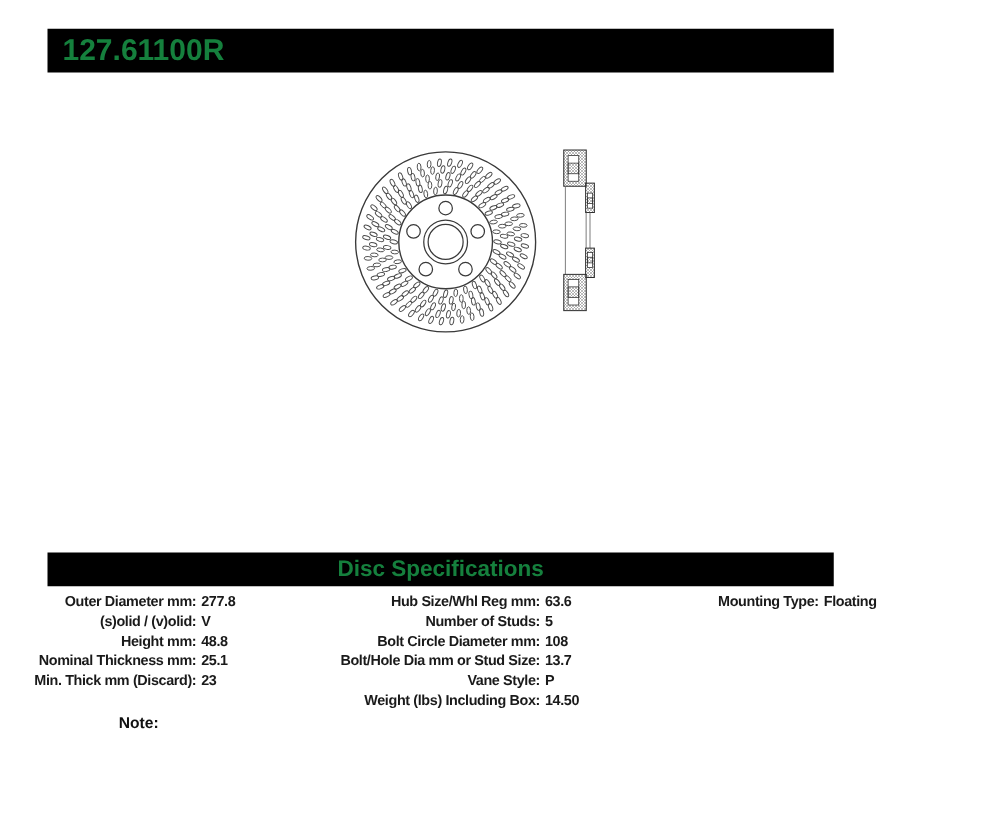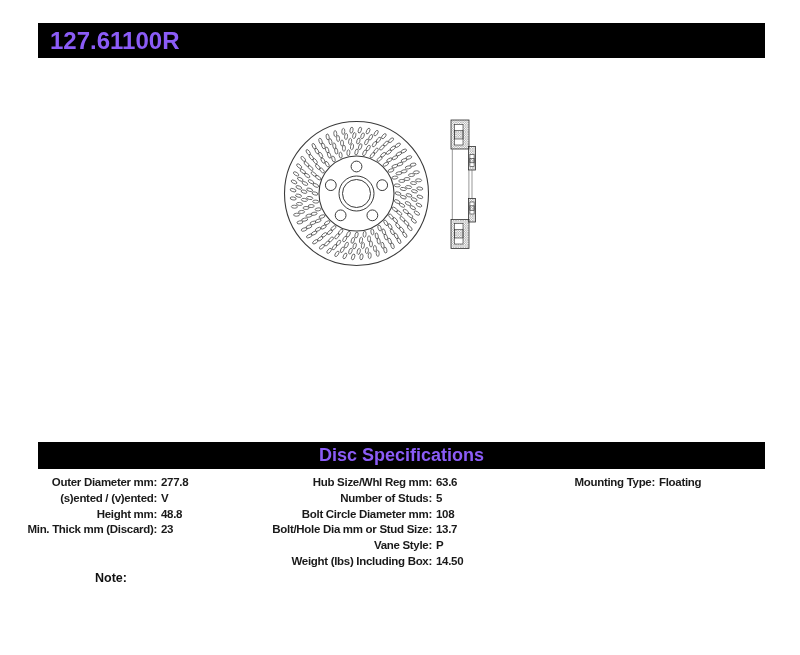--- a/index.html
+++ b/index.html
@@ -1,21 +1,21 @@
 <!DOCTYPE html>
 <html><head>
 <meta charset="utf-8">
 <style>
   html,body { margin:0; padding:0; background:#fff; }
   .page {
     position:relative; width:800px; height:655px; background:#ffffff;
     font-family:"Liberation Sans", sans-serif; overflow:hidden;
   }
   .bar {
-    position:absolute; left:38px; width:727px; background:#000000; color:#8b5cf6;
+    position:absolute; left:38px; width:629px; background:#000000; color:#15803d;
     font-weight:bold; box-sizing:border-box;
   }
   .header-bar {
     top:23px; height:35px; font-size:24px;
     display:flex; align-items:center; justify-content:space-between;
     padding:0 16px 0 12px;
   }
   .spec-bar {
     top:442px; height:27px; font-size:18px;
     display:flex; align-items:center; justify-content:center;
@@ -294,26 +294,29 @@
 
   <div class="bar spec-bar">
     <span>Disc Specifications</span>
   </div>
 
   <div class="spec-col col-left">
     <div class="row">
       <span class="label">Outer Diameter mm:</span><span class="value">277.8</span>
     </div>
     <div class="row">
-      <span class="label">(s)ented / (v)ented:</span><span class="value">V</span>
+      <span class="label">(s)olid / (v)olid:</span><span class="value">V</span>
     </div>
     <div class="row">
       <span class="label">Height mm:</span><span class="value">48.8</span>
     </div>
     <div class="row">
+      <span class="label">Nominal Thickness mm:</span><span class="value">25.1</span>
+    </div>
+    <div class="row">
       <span class="label">Min. Thick mm (Discard):</span><span class="value">23</span>
     </div>
   </div>
 
   <div class="spec-col col-mid">
     <div class="row">
       <span class="label">Hub Size/Whl Reg mm:</span><span class="value">63.6</span>
     </div>
     <div class="row">
       <span class="label">Number of Studs:</span><span class="value">5</span>

